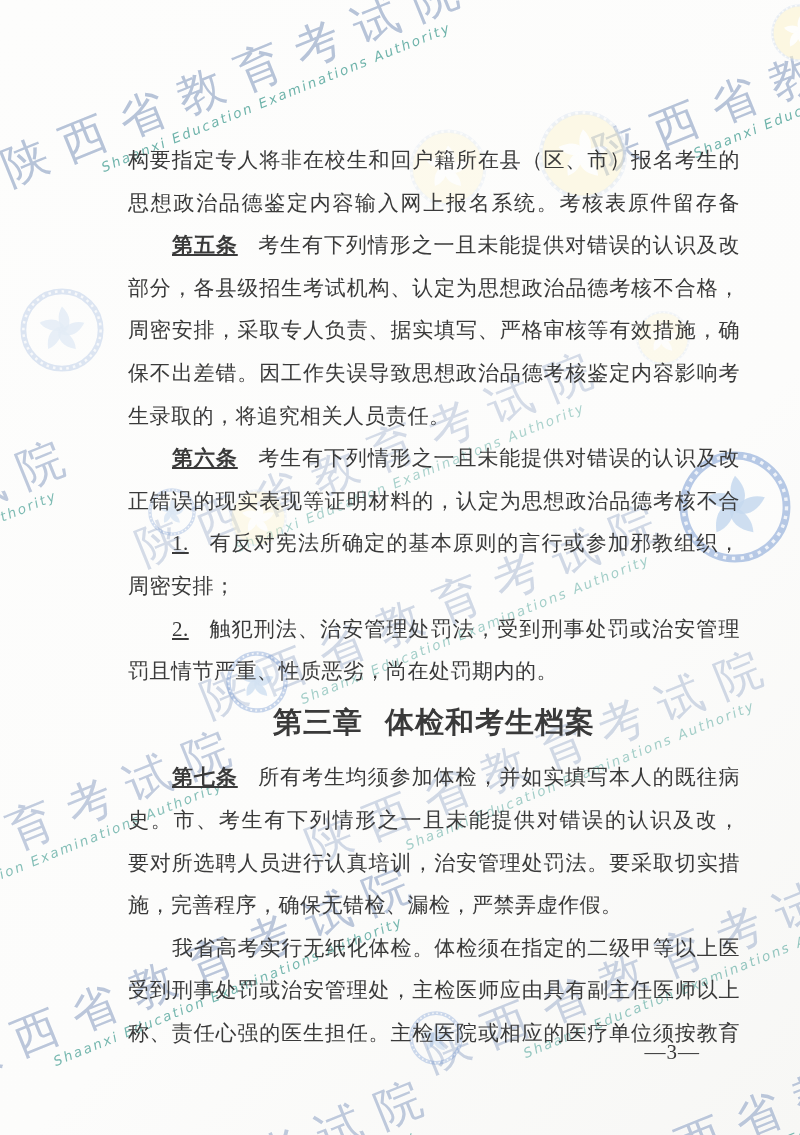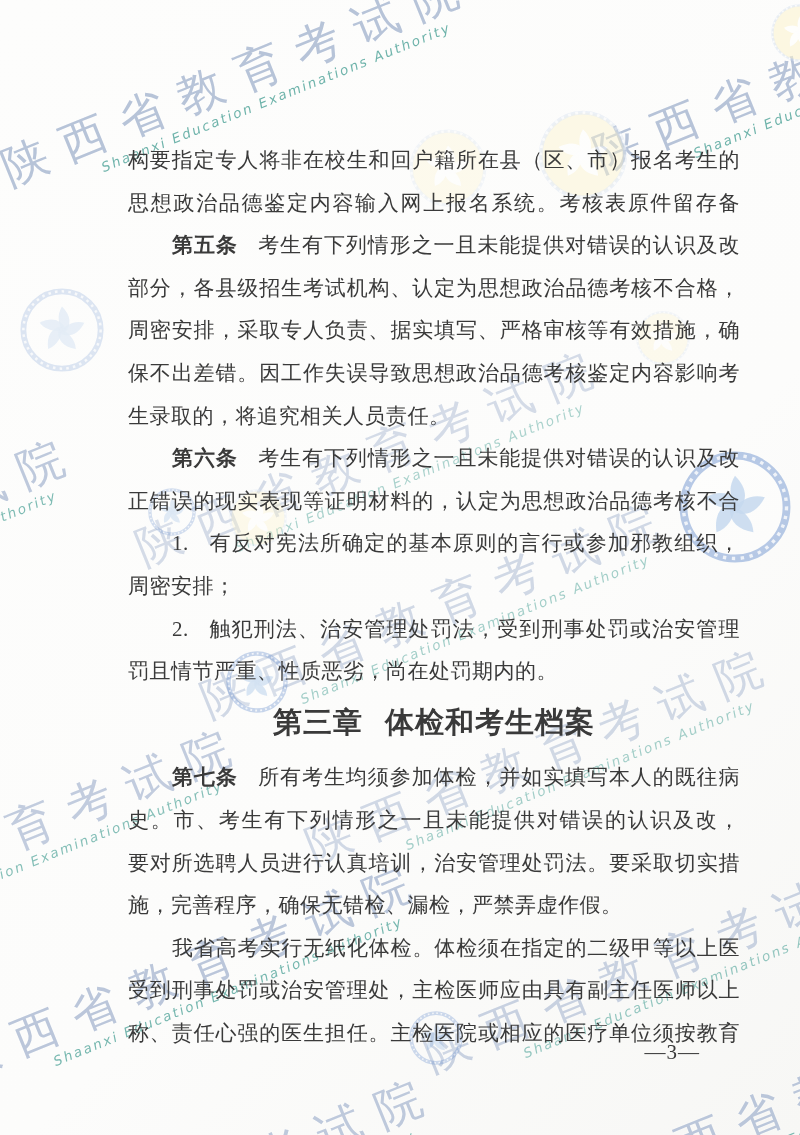--- a/index.html
+++ b/index.html
@@ -43,21 +43,21 @@
     color:#3a3a3a;
     letter-spacing:.5px;
     margin-left:40px;
   }
   .line{
     height:42.6px;line-height:42.6px;
     overflow:hidden;
   }
   .line.fill{text-align:justify;text-align-last:justify;}
   .line.indent{padding-left:44px;}
-  .lead{letter-spacing:.5px;}
+  .lead{letter-spacing:.5px;text-decoration:underline;}
   .lead.bold{font-weight:700;font-family:"Liberation Serif","DejaVu Serif",serif;}
   .gap{display:inline-block;width:20px;}
   .heading{
     height:42.6px;line-height:42.6px;
     margin:8px 0 13px 0;
     text-align:center;
     font-weight:700;
     font-size:29px;
     letter-spacing:1px;
   }

